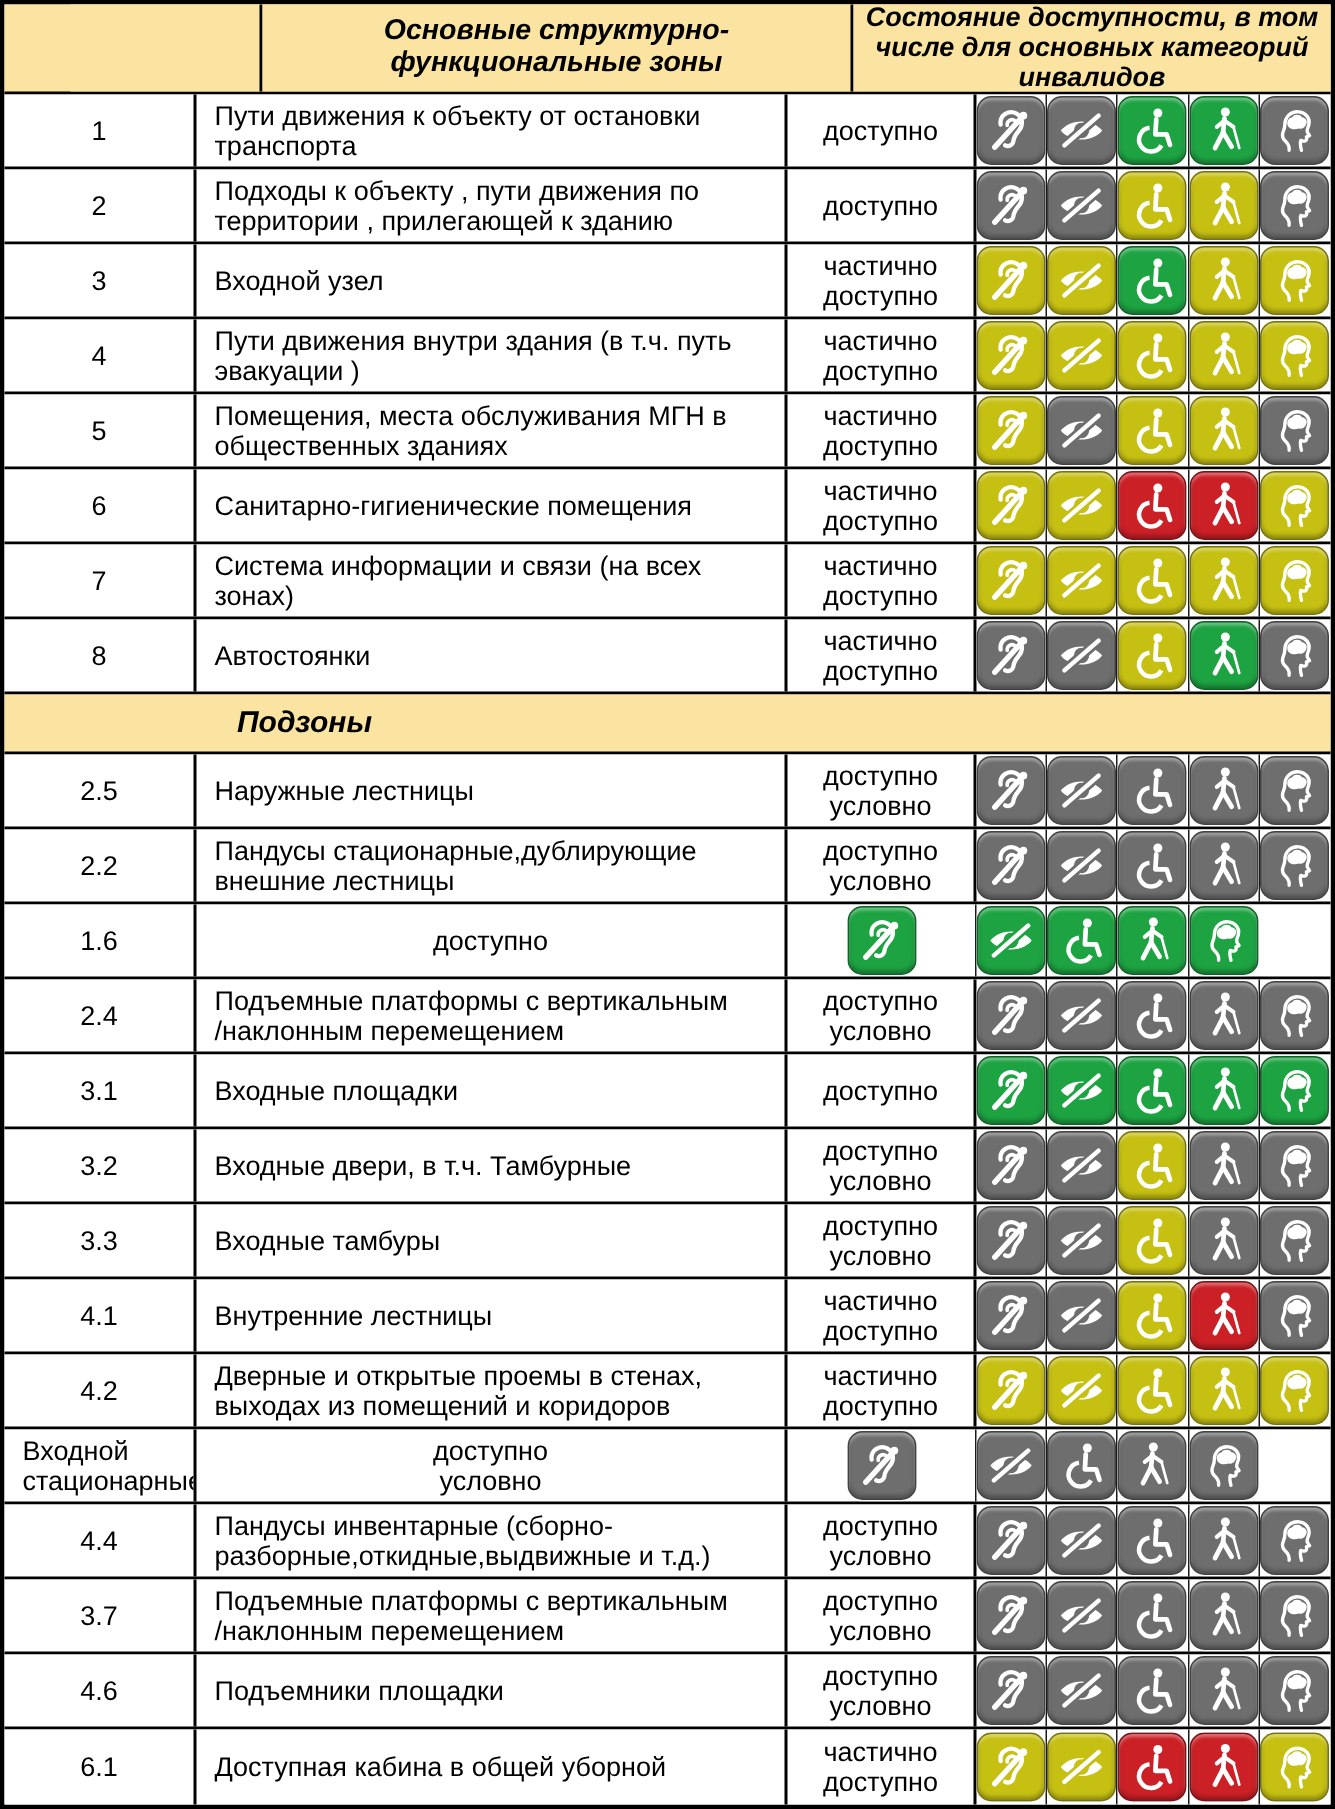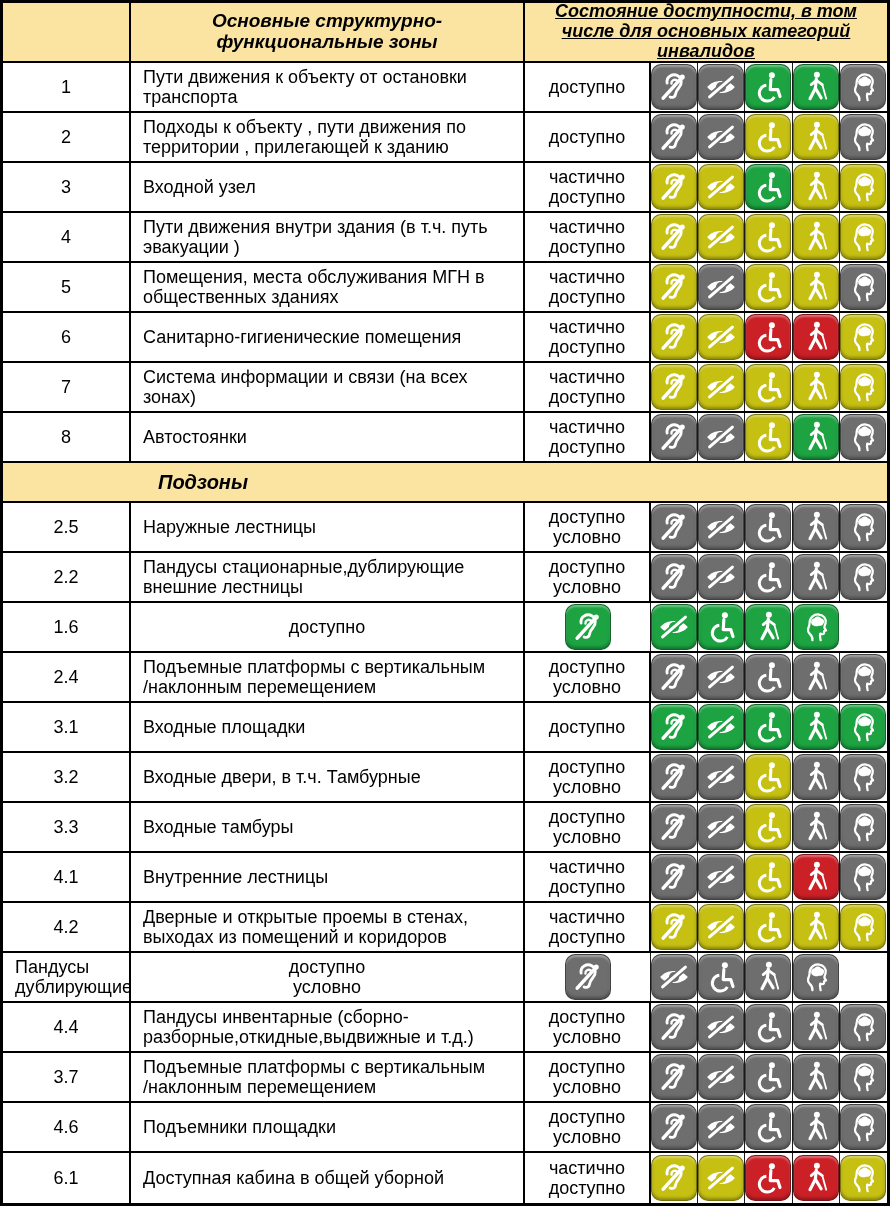--- a/index.html
+++ b/index.html
@@ -10,30 +10,30 @@
     display:flex;flex-direction:column;
   }
   .row{
     display:grid;
     grid-template-columns:128px 394px 126px repeat(5,1fr);
     border-bottom:2px solid #000;
     flex:0 0 auto;
     box-sizing:border-box;
   }
   .row:last-child{border-bottom:none;}
-  .header-row{height:60px;background:#fbe4a2;}
+  .header-row{height:60px;background:#fbe4a2;padding-left:44px;}
   .data-row{height:50px;background:#fff;}
   .section-row{height:40px;background:#fbe4a2;display:block;}
   .cell{
     border-right:2px solid #000;
     box-sizing:border-box;
     display:flex;align-items:center;justify-content:center;
     overflow:hidden;
   }
-  .cell:last-child{border-right:none;text-decoration:underline;}
+  .cell:last-child{border-right:none;}
   .head-cell{
     background:#fbe4a2;font-weight:bold;font-style:italic;
     text-align:center;white-space:pre-line;line-height:1.1;
   }
   .head-zones{font-size:19px;}
   .head-status{font-size:18px;}
   .num-cell{font-size:18px;}
   .name-cell{
     justify-content:flex-start;text-align:left;
     padding-left:12px;padding-right:4px;
@@ -806,21 +806,21 @@
         </div>
         <div class="cell icon-cell last">
           <div class="badge" style="background: rgb(198, 192, 19); color: rgb(198, 192, 19);">
             <svg viewBox="0 0 24 24">
               <use href="#sym-brain"></use>
             </svg>
           </div>
         </div>
       </div>
       <div class="row data-row">
-        <div class="cell name-cell">Пандусы дублирующие</div>
+        <div class="cell name-cell">Входной стационарные</div>
         <div class="cell status-cell">доступно
 условно</div>
         <div class="cell icon-cell">
           <div class="badge" style="background: rgb(110, 110, 110); color: rgb(110, 110, 110);">
             <svg viewBox="0 0 24 24">
               <use href="#sym-ear"></use>
             </svg>
           </div>
         </div>
         <div class="cell icon-cell">

